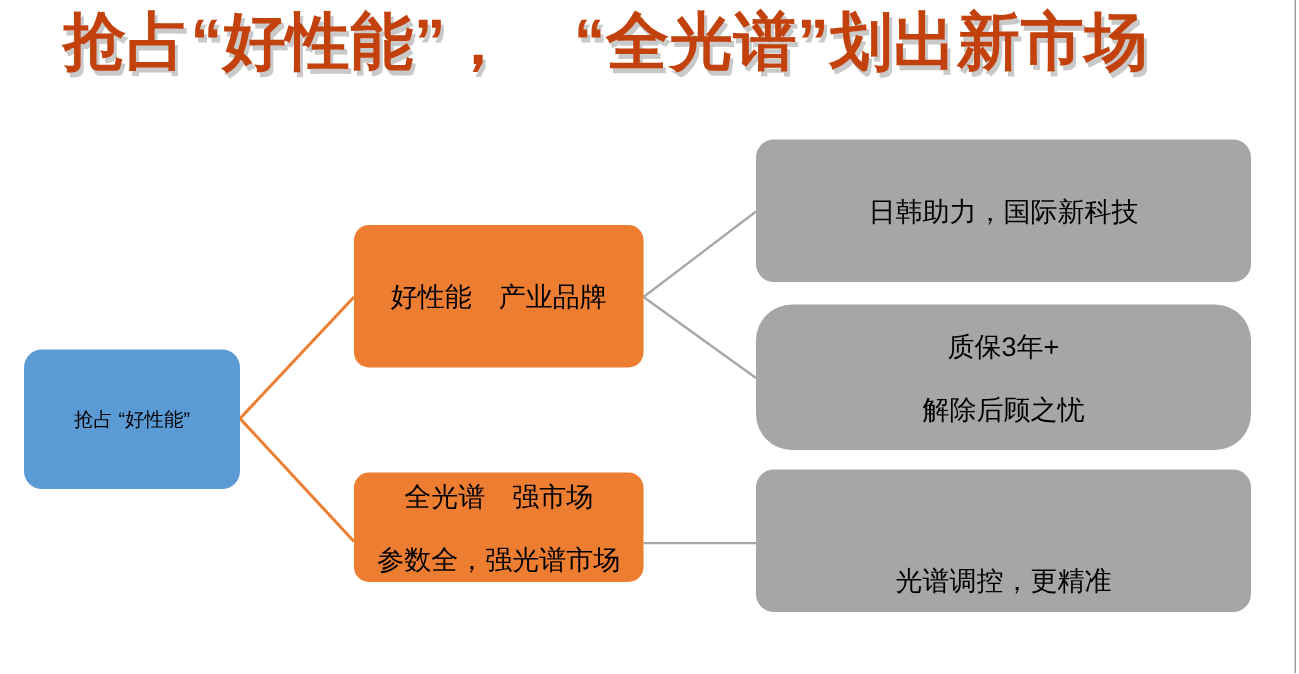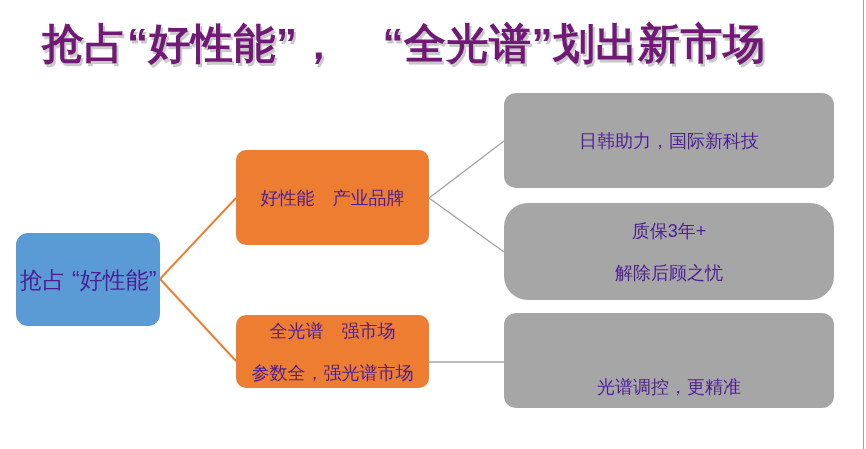--- a/index.html
+++ b/index.html
@@ -34,39 +34,39 @@
     width: 866px;
     height: 449px;
     pointer-events: none;
   }
   .node {
     position: absolute;
     display: flex;
     flex-direction: column;
     align-items: center;
     justify-content: center;
-    color: #4c1d95;
+    color: #000000;
     text-align: center;
     box-sizing: border-box;
   }
   .node .line {
     display: block;
     font-size: 18px;
     line-height: 42px;
     white-space: nowrap;
   }
   .node-root {
     left: 16px;
     top: 233px;
     width: 144px;
     height: 93px;
     border-radius: 12px;
   }
   .node-root .line {
-    font-size: 23px;
+    font-size: 13px;
   }
   .node-branch-1 {
     left: 236px;
     top: 150px;
     width: 193px;
     height: 95px;
     border-radius: 10px;
   }
   .node-branch-2 {
     left: 236px;
@@ -104,21 +104,21 @@
     width: 1px;
     height: 449px;
     background: #9e9e9e;
   }
 </style>
 </head>
 <body>
 
 <div class="canvas">
 
-  <div class="slide-title" style="color: #701a75; margin-top: 16px;">抢占“好性能”，　“全光谱”划出新市场</div>
+  <div class="slide-title" style="color: #c2410c;">抢占“好性能”，　“全光谱”划出新市场</div>
 
   <svg class="connector-layer" viewBox="0 0 866 449" xmlns="http://www.w3.org/2000/svg">
     <line x1="160" y1="279" x2="236" y2="198" stroke-width="2" stroke="#ED7D31"></line>
     <line x1="160" y1="279" x2="236" y2="361" stroke-width="2" stroke="#ED7D31"></line>
     <line x1="429" y1="198" x2="504" y2="141" stroke-width="1.5" stroke="#A6A6A6"></line>
     <line x1="429" y1="198" x2="504" y2="252" stroke-width="1.5" stroke="#A6A6A6"></line>
     <line x1="429" y1="362" x2="504" y2="362" stroke-width="1.5" stroke="#A6A6A6"></line>
   </svg>
 
   <div class="node node-root" style="background-color: rgb(91, 155, 213);">

